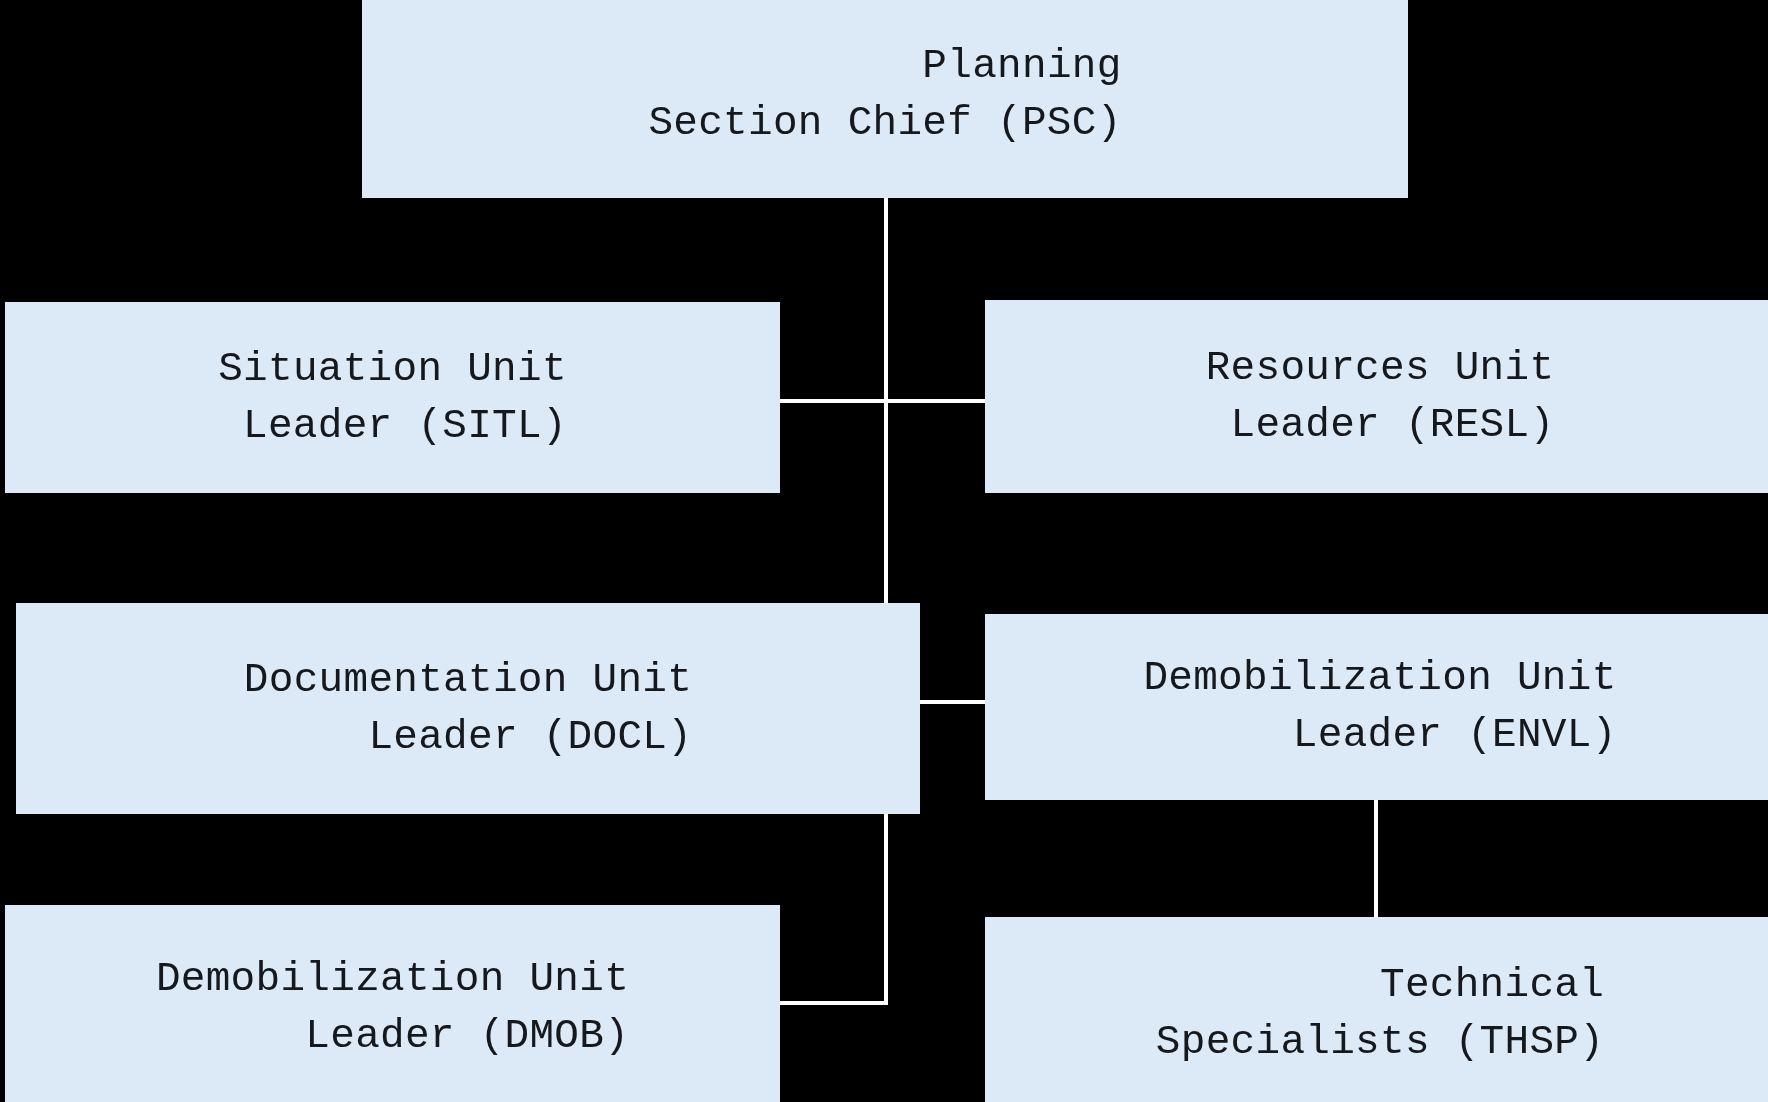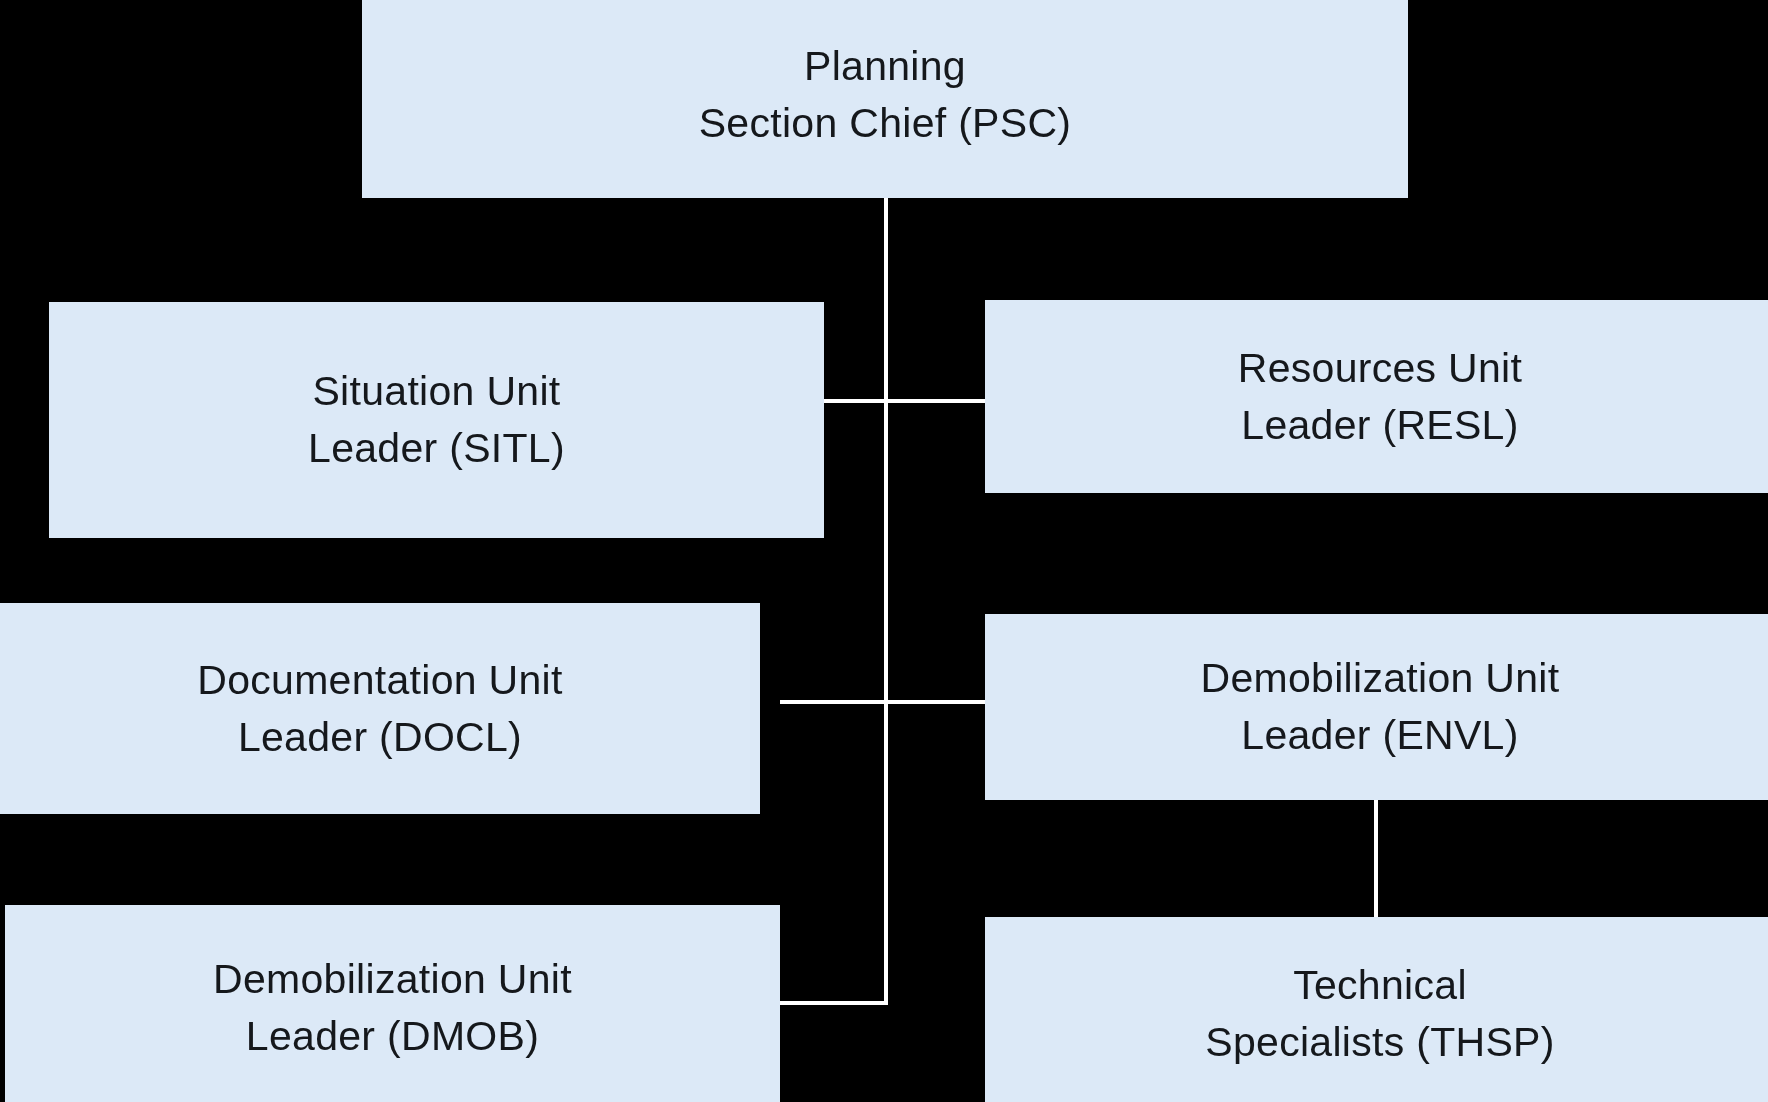--- a/index.html
+++ b/index.html
@@ -19,37 +19,38 @@
     position: absolute;
     background: #dce9f7;
     display: flex;
     align-items: center;
     justify-content: center;
     text-align: center;
     box-sizing: border-box;
   }
   .node-label {
     color: #15181c;
-    font-family: Liberation Sans, sans-serif;
+    font-family: Liberation Mono, monospace;
     font-size: 41px;
     line-height: 1.38;
     font-weight: 400;
     letter-spacing: 0.3px;
     white-space: pre-line;
     padding: 0 10px;
+    text-align: right;
   }
   .connector {
     position: absolute;
     background: #ffffff;
   }
   
   #node-psc   { left: 362px;  top: -8px;   width: 1046px; height: 206px; }
-  #node-sitl  { left: 5px;    top: 302px;  width: 775px;  height: 236px; margin-left: 44px; }
+  #node-sitl  { left: 5px;    top: 302px;  width: 775px;  height: 191px; }
   #node-resl  { left: 985px;  top: 300px;  width: 790px;  height: 193px; }
-  #node-docl  { left: 0;    top: 603px;  width: 760px;  height: 211px; }
+  #node-docl  { left: 16px;    top: 603px;  width: 904px;  height: 211px; }
   #node-envl  { left: 985px;  top: 614px;  width: 790px;  height: 186px; }
   #node-dmob  { left: 5px;    top: 905px;  width: 775px;  height: 205px; }
   #node-thsp  { left: 985px;  top: 917px;  width: 790px;  height: 193px; }
   
   #conn-trunk       { left: 884px;  top: 194px;  width: 4px;   height: 811px; }
   #conn-row1-left   { left: 780px;  top: 399px;  width: 106px; height: 4px; }
   #conn-row1-right  { left: 884px;  top: 399px;  width: 104px; height: 4px; }
   #conn-row2-left   { left: 780px;  top: 700px;  width: 106px; height: 4px; }
   #conn-row2-right  { left: 884px;  top: 700px;  width: 104px; height: 4px; }
   #conn-row3-left   { left: 780px;  top: 1001px; width: 106px; height: 4px; }

